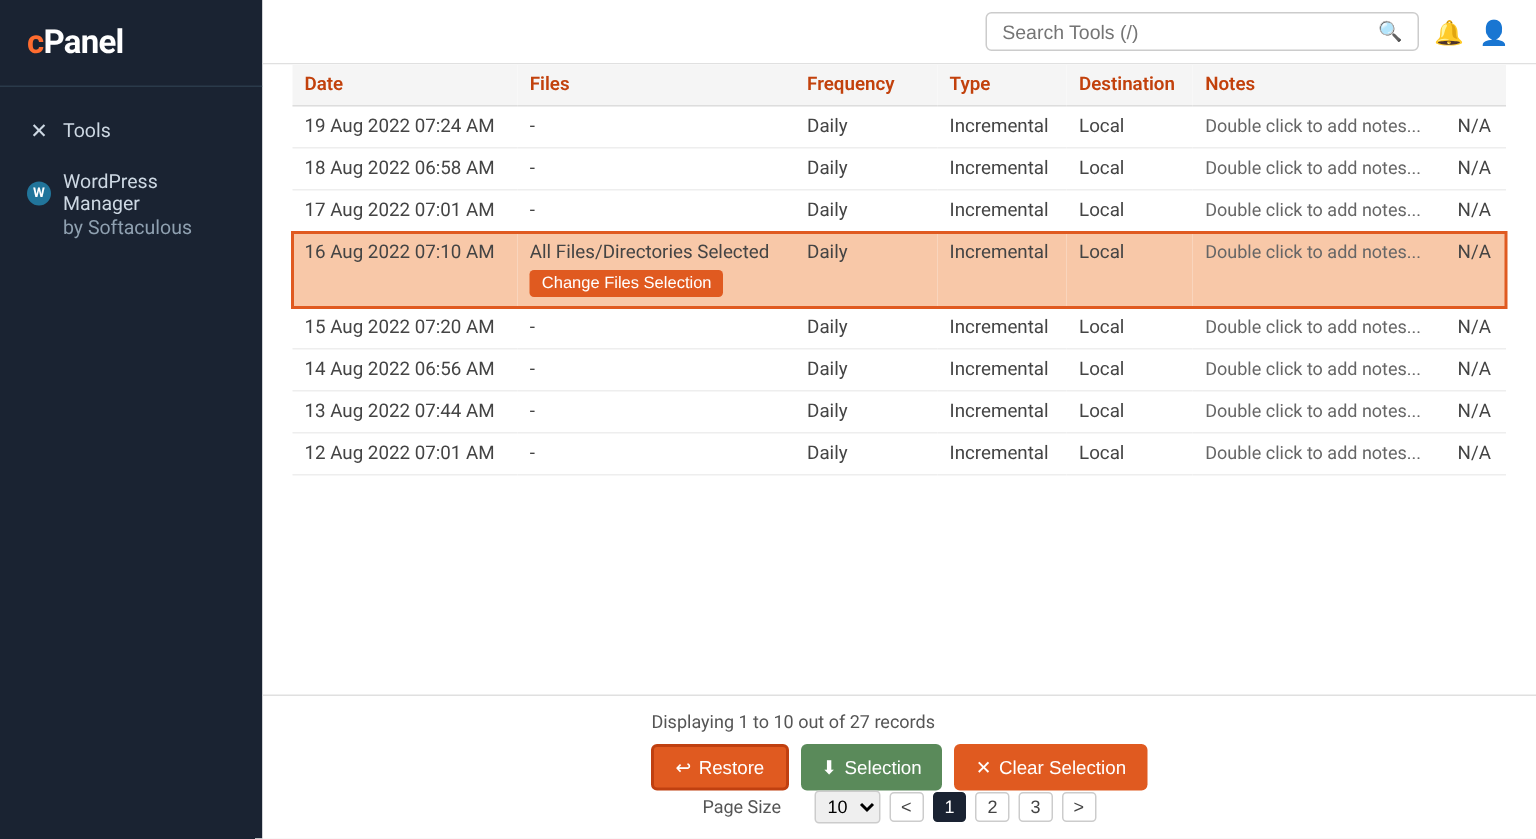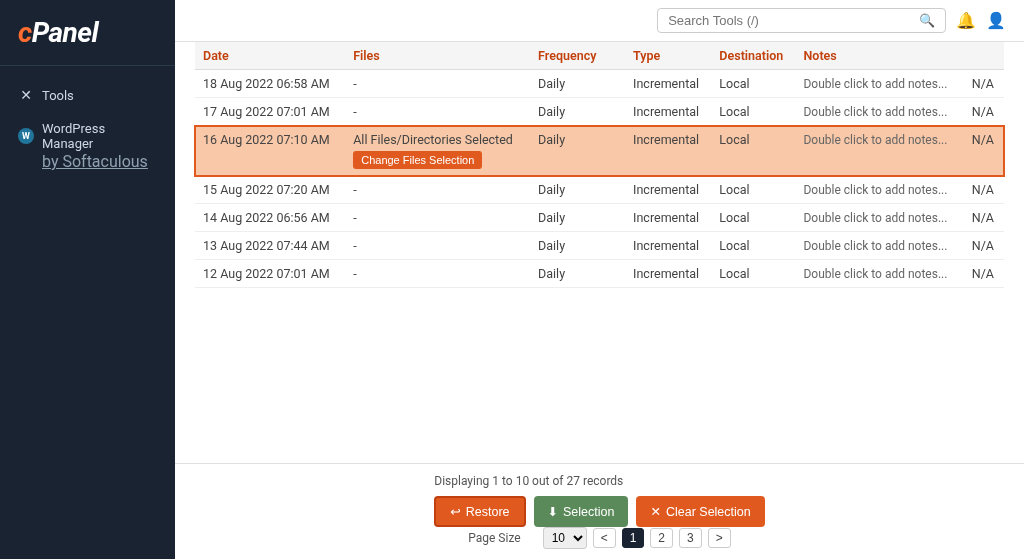--- a/index.html
+++ b/index.html
@@ -20,25 +20,24 @@
       flex-shrink: 0;
       padding: 0;
       display: flex;
       flex-direction: column;
     }
     .sidebar-logo {
       padding: 16px 18px;
       border-bottom: 1px solid #2a3a4a;
     }
     .sidebar-logo span {
-      font-size: 28px;
+      font-size: 22px;
       font-weight: 700;
       color: #fff;
       letter-spacing: -0.5px;
-      font-style: italic;
     }
     .sidebar-logo span .c-letter {
       color: #ff6c2f;
     }
     .sidebar-nav {
       padding: 12px 0;
     }
     .sidebar-item {
       display: flex;
       align-items: center;
@@ -58,25 +57,24 @@
       cursor: pointer;
       color: #cdd8e3;
       font-size: 13px;
     }
     .wp-manager .wp-top {
       display: flex;
       align-items: center;
       gap: 8px;
     }
     .wp-manager .wp-sub {
-      font-size: 16px;
+      font-size: 13px;
       color: #8fa0b0;
       padding-left: 24px;
       line-height: 1.4;
-      text-decoration: underline;
     }
 
     
     .main {
       flex: 1;
       display: flex;
       flex-direction: column;
       background: #fff;
       overflow: hidden;
     }
@@ -328,20 +326,30 @@
           <th>Files</th>
           <th>Frequency</th>
           <th></th>
           <th>Type</th>
           <th>Destination</th>
           <th>Notes</th>
           <th></th>
         </tr>
       </thead>
       <tbody id="table-body">
+      <tr>
+            <td>19 Aug 2022 07:24 AM</td>
+            <td>-</td>
+            <td>Daily</td>
+            <td></td>
+            <td>Incremental</td>
+            <td>Local</td>
+            <td><span class="notes-text">Double click to add notes...</span></td>
+            <td>N/A</td>
+          </tr>
           <tr>
             <td>18 Aug 2022 06:58 AM</td>
             <td>-</td>
             <td>Daily</td>
             <td></td>
             <td>Incremental</td>
             <td>Local</td>
             <td><span class="notes-text">Double click to add notes...</span></td>
             <td>N/A</td>
           </tr>

